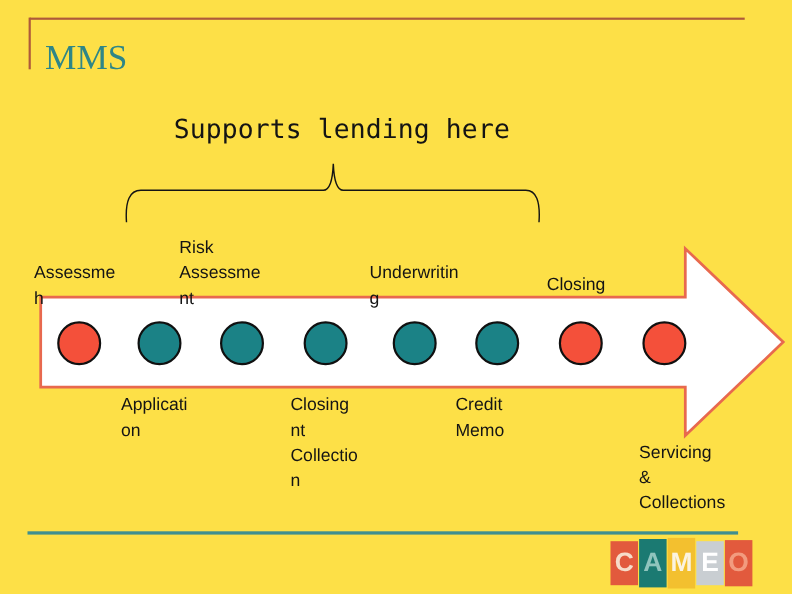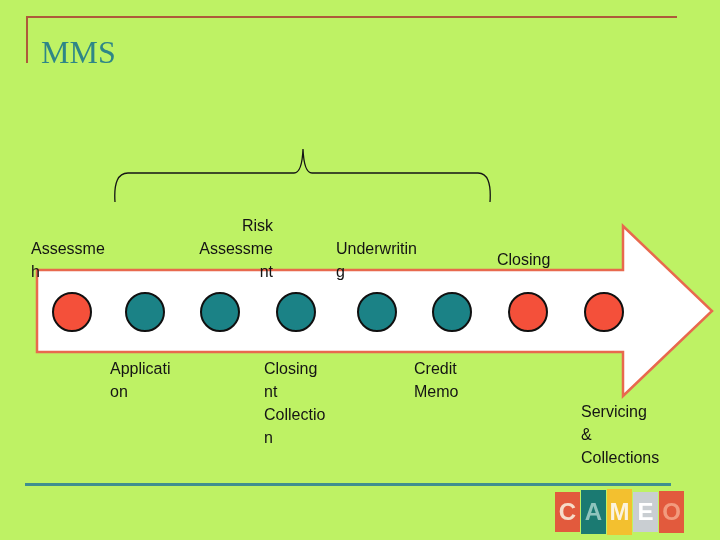--- a/index.html
+++ b/index.html
@@ -1,17 +1,17 @@
 <!DOCTYPE html>
 <html><head>
 <meta charset="utf-8">
 <style>
   html,body{margin:0;padding:0;background:#fff;}
   #slide{
-    position:relative;width:720px;height:540px;background:#bef264;
+    position:relative;width:720px;height:540px;background:#fde047;
     font-family:"Liberation Sans",sans-serif;overflow:hidden;
   }
   .abs{position:absolute;}
   
   #top-border{left:27px;top:16px;width:650px;height:2px;background:#AE5A3A;}
   #corner-bracket{left:26px;top:16px;width:2px;height:47px;background:#AE5A3A;}
   
   #slide-title{
     left:41px;top:35px;font-family:"Liberation Serif","DejaVu Serif",serif;
     font-size:32px;line-height:34px;color:#2E8687;
@@ -27,21 +27,21 @@
   .dot{
     position:absolute;top:292px;width:40px;height:40px;box-sizing:border-box;
     border:2px solid #101010;border-radius:50%;z-index:2;
   }
   
   .stage-label{
     position:absolute;z-index:3;font-size:16px;line-height:23px;color:#141414;
     white-space:pre-line;
   }
   #label-outreach{left:31px;top:237px;}
-  #label-risk{left:163px;top:214px;width:110px;text-align:right;}
+  #label-risk{left:163px;top:214px;width:110px;text-align:left;}
   #label-underwriting{left:336px;top:237px;}
   #label-closing{left:497px;top:248px;}
   #label-application{left:110px;top:357px;}
   #label-document{left:264px;top:357px;}
   #label-credit{left:414px;top:357px;}
   #label-servicing{left:581px;top:400px;}
   
   #footer-line{left:25px;top:483px;width:646px;height:3px;background:#3F8F8F;}
   #logo{left:555px;top:489px;width:130px;height:46px;}
   .logo-tile{
@@ -52,20 +52,21 @@
 </head>
 <body>
 
 <div id="slide">
 
   <div class="abs" id="top-border"></div>
   <div class="abs" id="corner-bracket"></div>
 
   <div class="abs" id="slide-title">MMS</div>
 
+  <div class="abs" id="heading">Supports lending here</div>
 
   <svg class="abs" id="shapes" viewBox="0 0 720 540">
     <polygon points="37,270 623,270 623,226 712,311 623,396 623,352 37,352" fill="#ffffff" stroke-width="2.5" stroke-linejoin="miter" stroke="#E8694E"></polygon>
     <path d="M 115,202 Q 113,173 128,173 L 294,173 Q 302,173 303,149 Q 304,173 312,173 L 478,173 Q 492,173 490,202" fill="none" stroke="#141414" stroke-width="1.3"></path>
   </svg>
 
   <div class="abs" id="dots-layer">
       <div class="dot" style="left: 52px; background-color: rgb(244, 80, 58);"></div>
       <div class="dot" style="left: 125px; background-color: rgb(27, 130, 134);"></div>
       <div class="dot" style="left: 200px; background-color: rgb(27, 130, 134);"></div>

